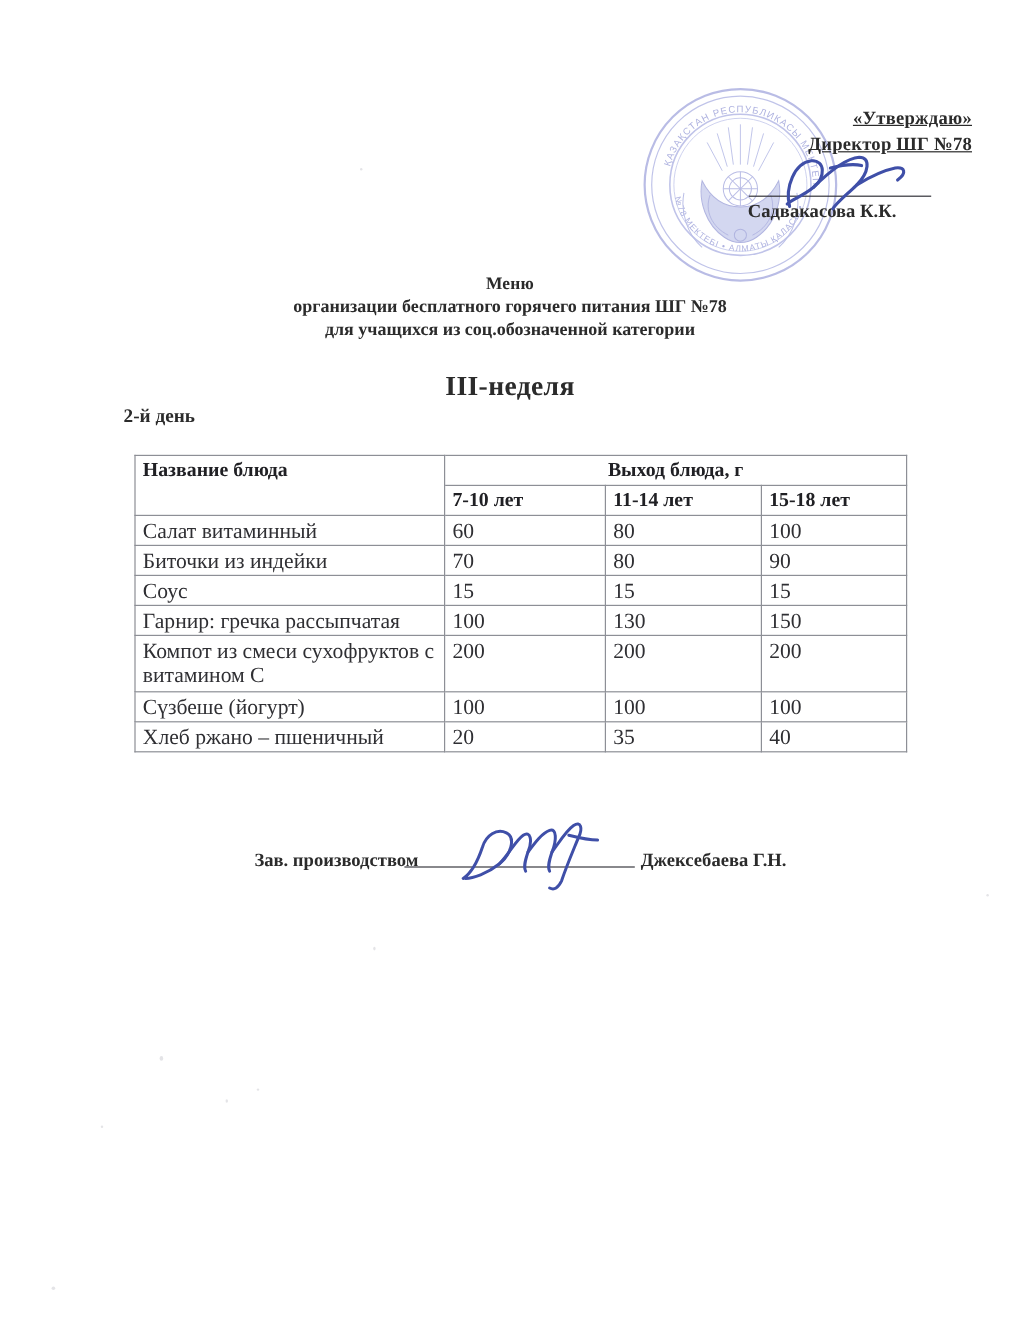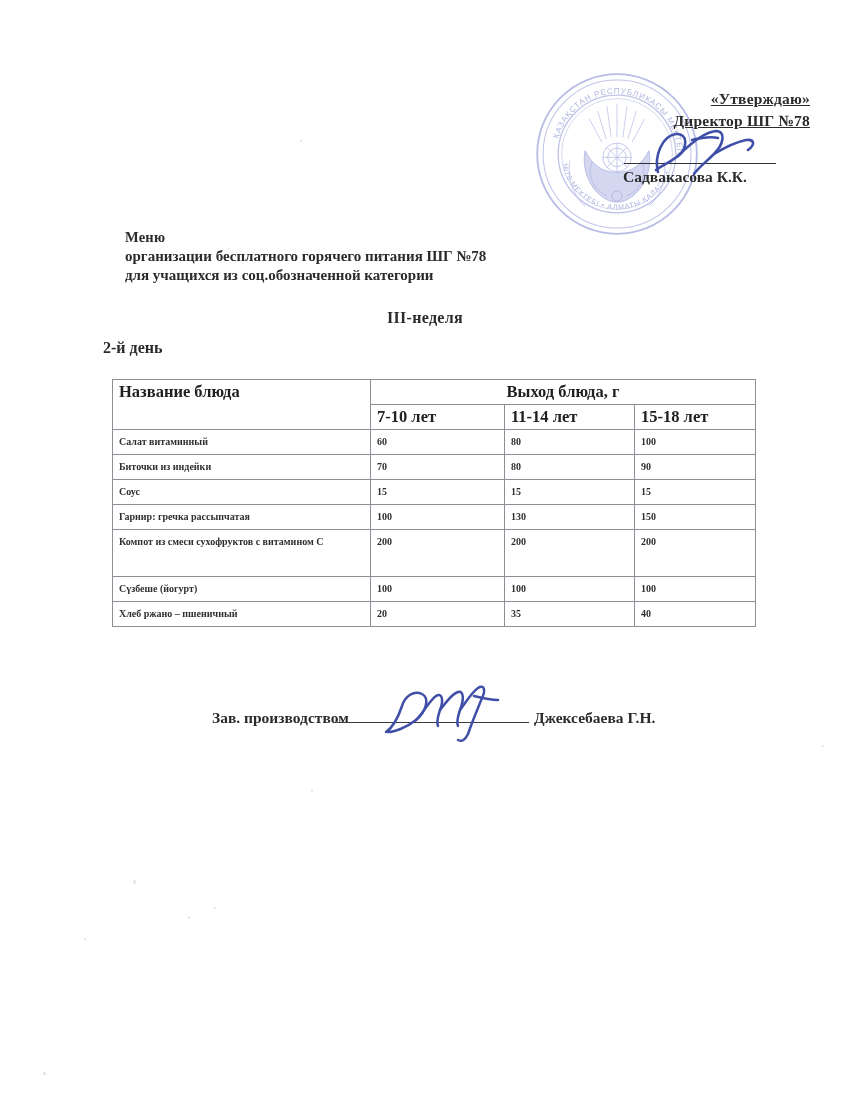--- a/index.html
+++ b/index.html
@@ -83,38 +83,39 @@
     z-index: 6;
   }
   .dir-sign svg { display:block; width:100%; height:100%; }
 
   
   .doc-title {
     position: absolute;
     left: 125px;
     top: 228px;
     width: 600px;
+    text-align: center;
     font-weight: bold;
     font-size: 14.5px;
     line-height: 19px;
     z-index: 3;
     font-family: Liberation Serif, serif;
   }
   .doc-title .t1 { letter-spacing: .2px; }
   .doc-title .t2 { font-size: 15px; }
   .doc-title .t3 { font-size: 15px; }
 
   .week {
     position: absolute;
     left: 0;
     top: 309px;
     width: 850px;
     text-align: center;
     font-weight: bold;
-    font-size: 16px;
+    font-size: 23px;
     letter-spacing: .3px;
   }
   .day {
     position: absolute;
     left: 103px;
     top: 339px;
     font-weight: bold;
     font-size: 16px;
   }
 
@@ -127,25 +128,24 @@
   }
   table.menu {
     border-collapse: collapse;
     width: 100%;
     table-layout: fixed;
   }
   table.menu th, table.menu td {
     border: 1.1px solid #8d8f96;
     padding: 2px 6px;
     vertical-align: top;
-    font-size: 10px;
+    font-size: 18px;
     line-height: 20px;
     color: #2f2f33;
     background: #ffffff;
-    font-weight: bold;
   }
   table.menu th {
     font-weight: bold;
     font-size: 16.5px;
     color: #202024;
   }
   th.c-name {
     text-align: left;
     padding-left: 8px;
     font-size: 17px;

